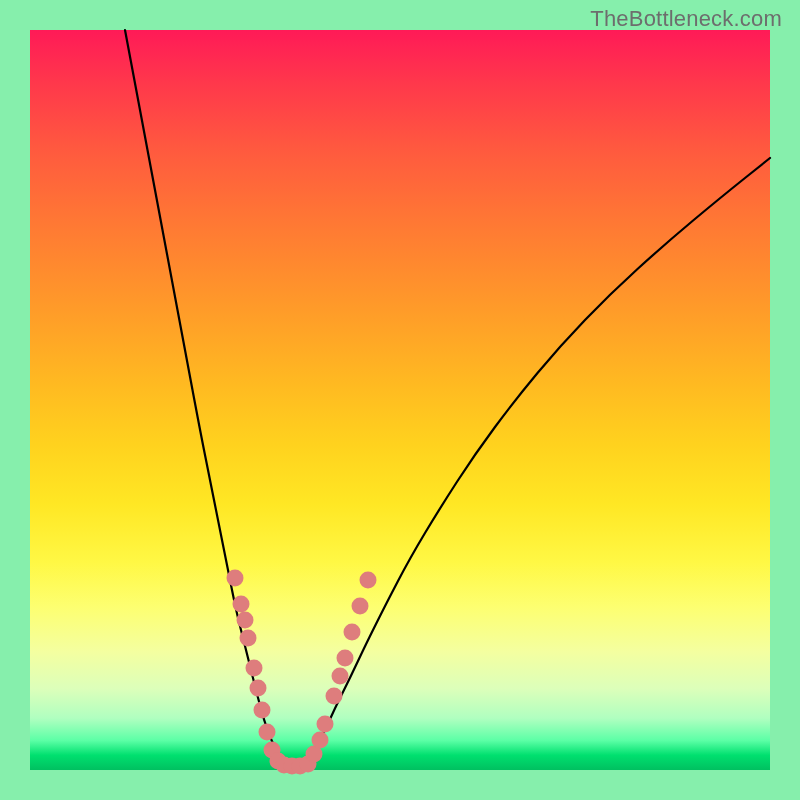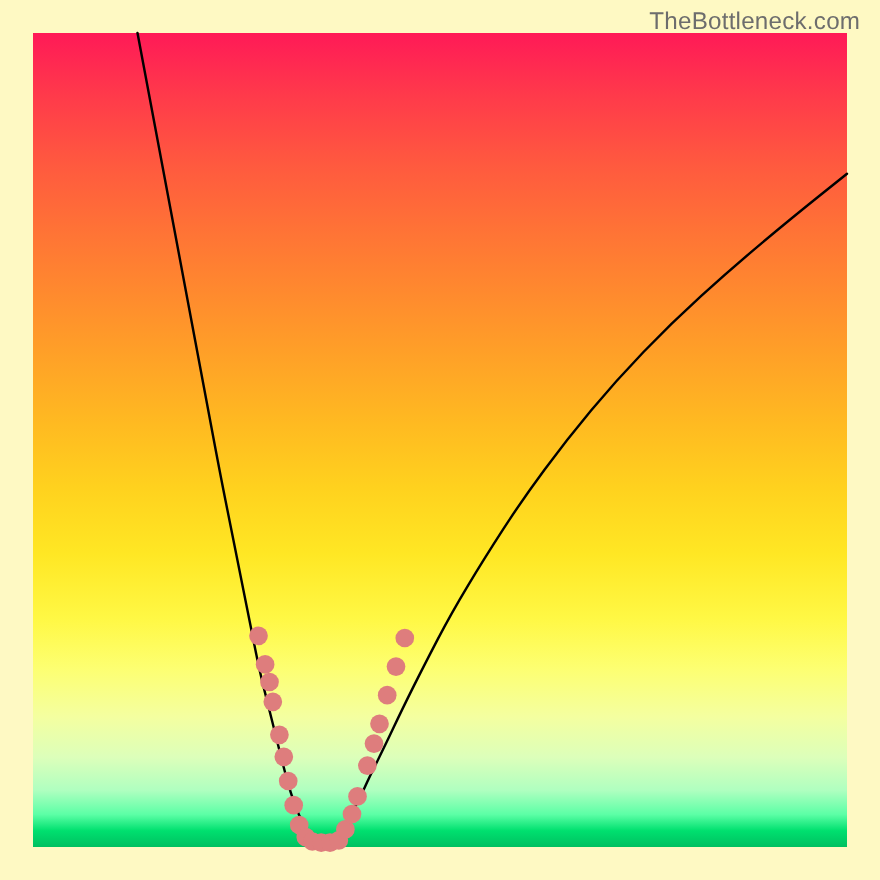--- a/index.html
+++ b/index.html
@@ -8,21 +8,21 @@
     width: 800px;
     height: 800px;
     background: #000;
     font-family: Arial, Helvetica, sans-serif;
     overflow: hidden;
   }
   .stage {
     position: relative;
     width: 800px;
     height: 800px;
-    background: #fef9c3;
+    background: #86efac;
   }
   .plot-area {
     position: absolute;
     left: 30px;
     top: 30px;
     width: 740px;
     height: 740px;
     background: linear-gradient(to bottom,
       #ff1a57 0%,
       #ff3b4a 8%,

